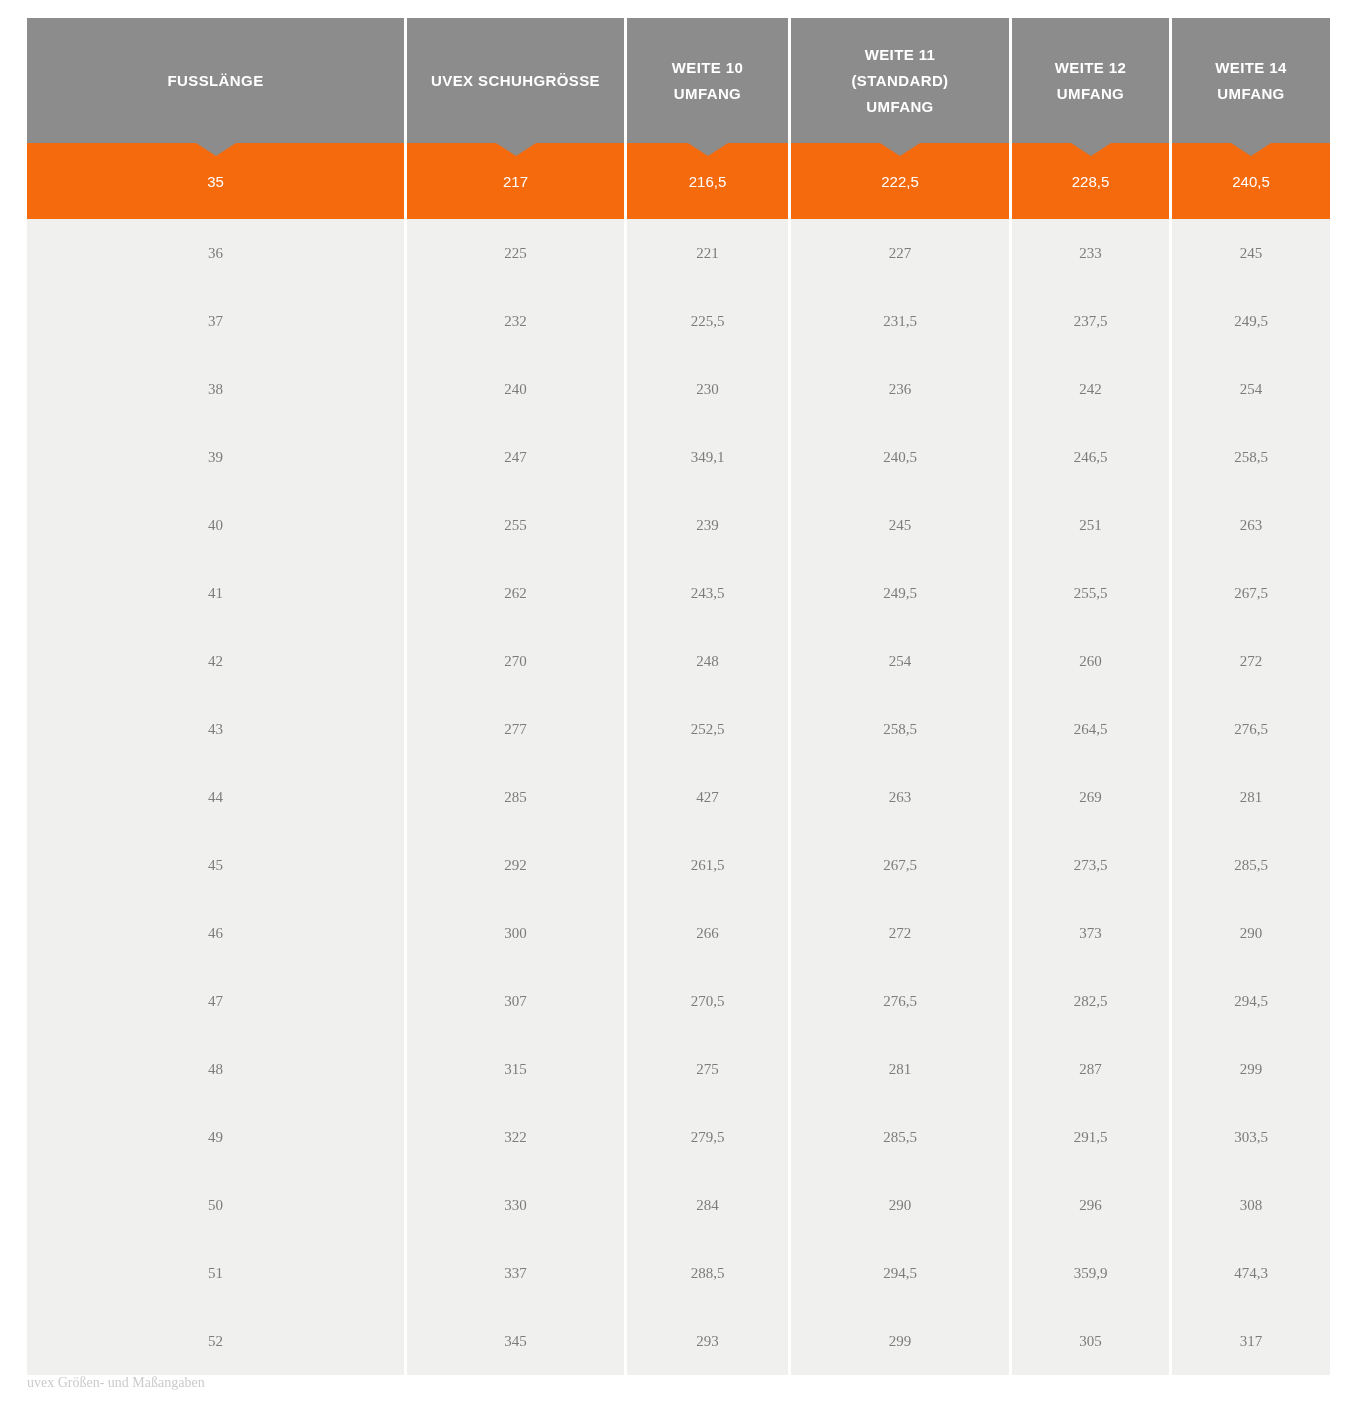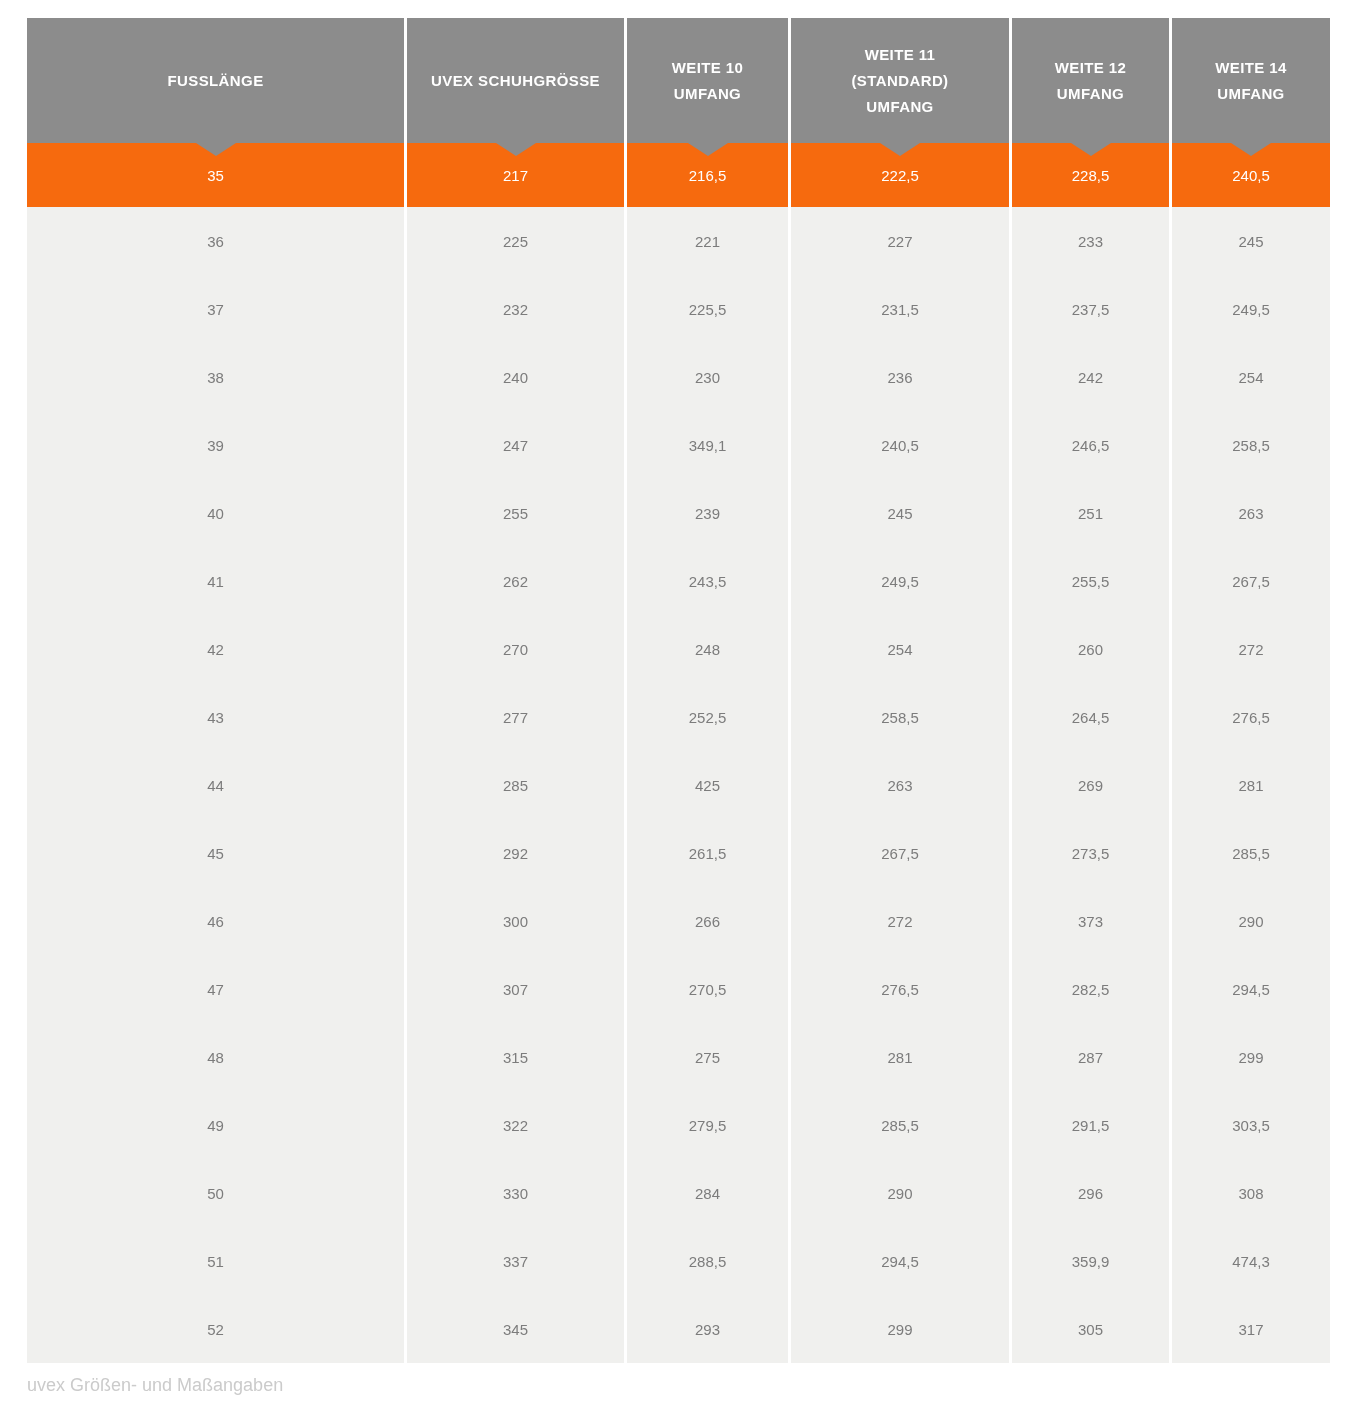--- a/index.html
+++ b/index.html
@@ -58,47 +58,49 @@
     left:50%;
     bottom:-13px;
     transform:translateX(-50%);
     width:0;
     height:0;
     border-left:20px solid transparent;
     border-right:20px solid transparent;
     border-top:13px solid var(--header-gray);
   }
   .highlight-row{
-    height:64px;
+    height:76px;
   }
   .highlight-cell{
     background:var(--orange);
     color:#FFFFFF;
     font-size:15px;
     display:flex;
     align-items:center;
     justify-content:center;
   }
   .data-row{
     height:68px;
+    font-family:Liberation Serif, serif;
   }
   .data-cell{
     background:var(--row-bg);
     color:var(--cell-text);
     font-size:15px;
     display:flex;
     align-items:center;
     justify-content:center;
   }
   .table-caption{
     position:absolute;
     left:27px;
     top:1375px;
     color:var(--caption);
-    font-size:18px;
+    font-size:14px;
+    font-family:Liberation Serif, serif;
   }
 </style>
 </head>
 <body>
 
 <div class="page">
 
   <div class="size-table">
 
     <div class="grid-row header-row">
@@ -185,21 +187,21 @@
     <div class="data-cell">43</div>
     <div class="data-cell">277</div>
     <div class="data-cell">252,5</div>
     <div class="data-cell">258,5</div>
     <div class="data-cell">264,5</div>
     <div class="data-cell">276,5</div>
   </div>
         <div class="grid-row data-row">
     <div class="data-cell">44</div>
     <div class="data-cell">285</div>
-    <div class="data-cell">425</div>
+    <div class="data-cell">427</div>
     <div class="data-cell">263</div>
     <div class="data-cell">269</div>
     <div class="data-cell">281</div>
   </div>
         <div class="grid-row data-row">
     <div class="data-cell">45</div>
     <div class="data-cell">292</div>
     <div class="data-cell">261,5</div>
     <div class="data-cell">267,5</div>
     <div class="data-cell">273,5</div>

